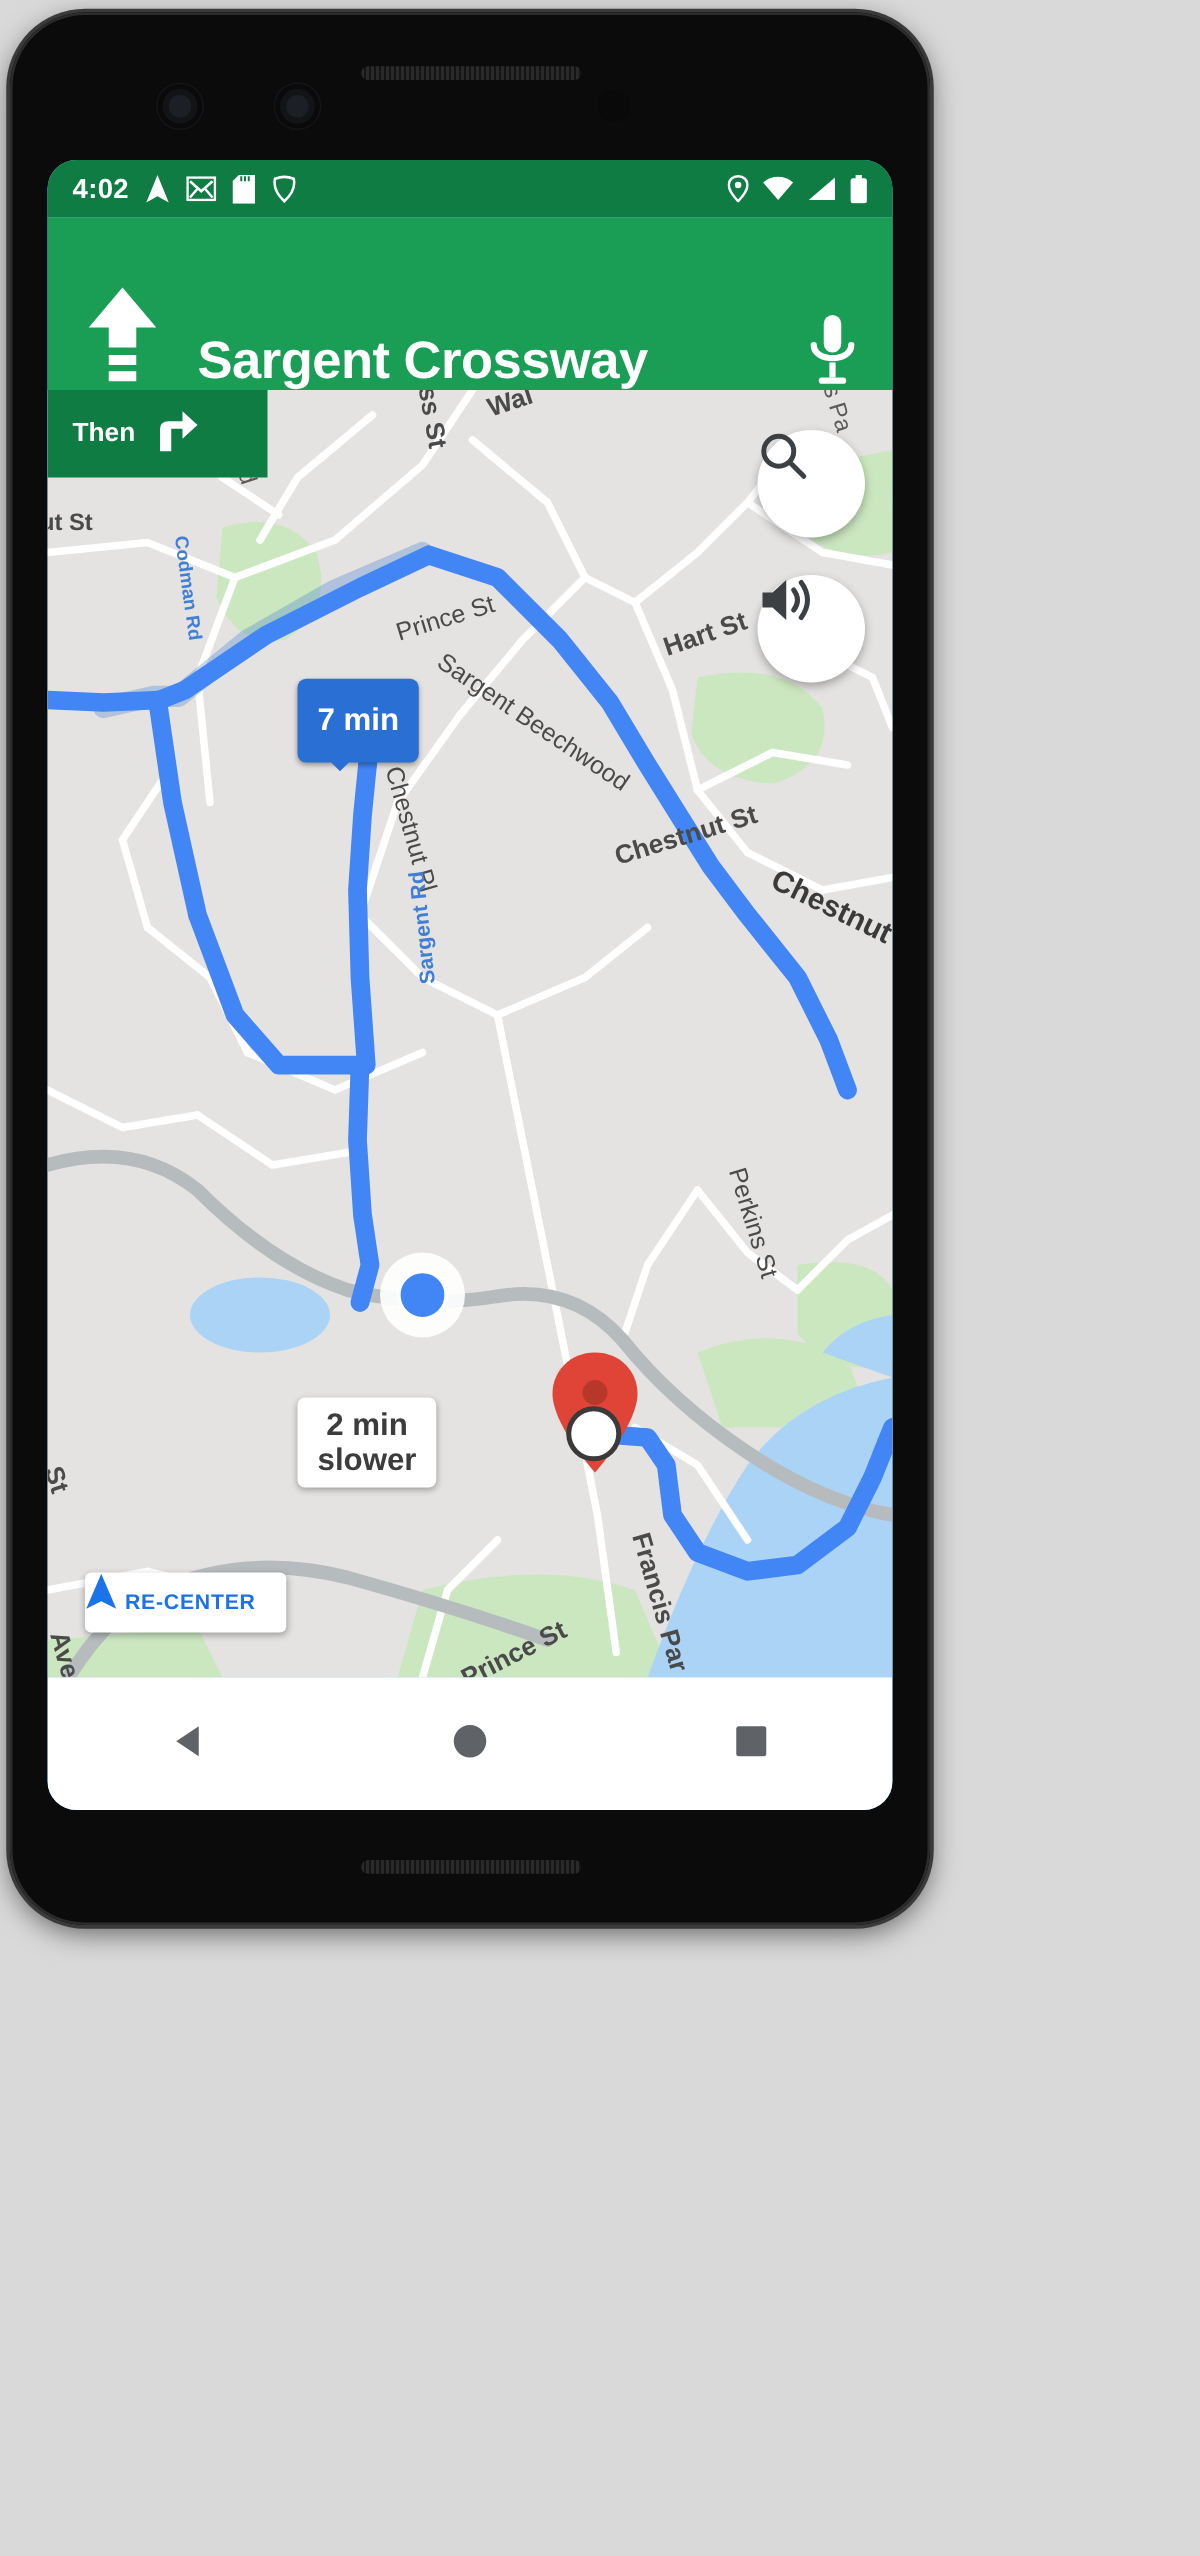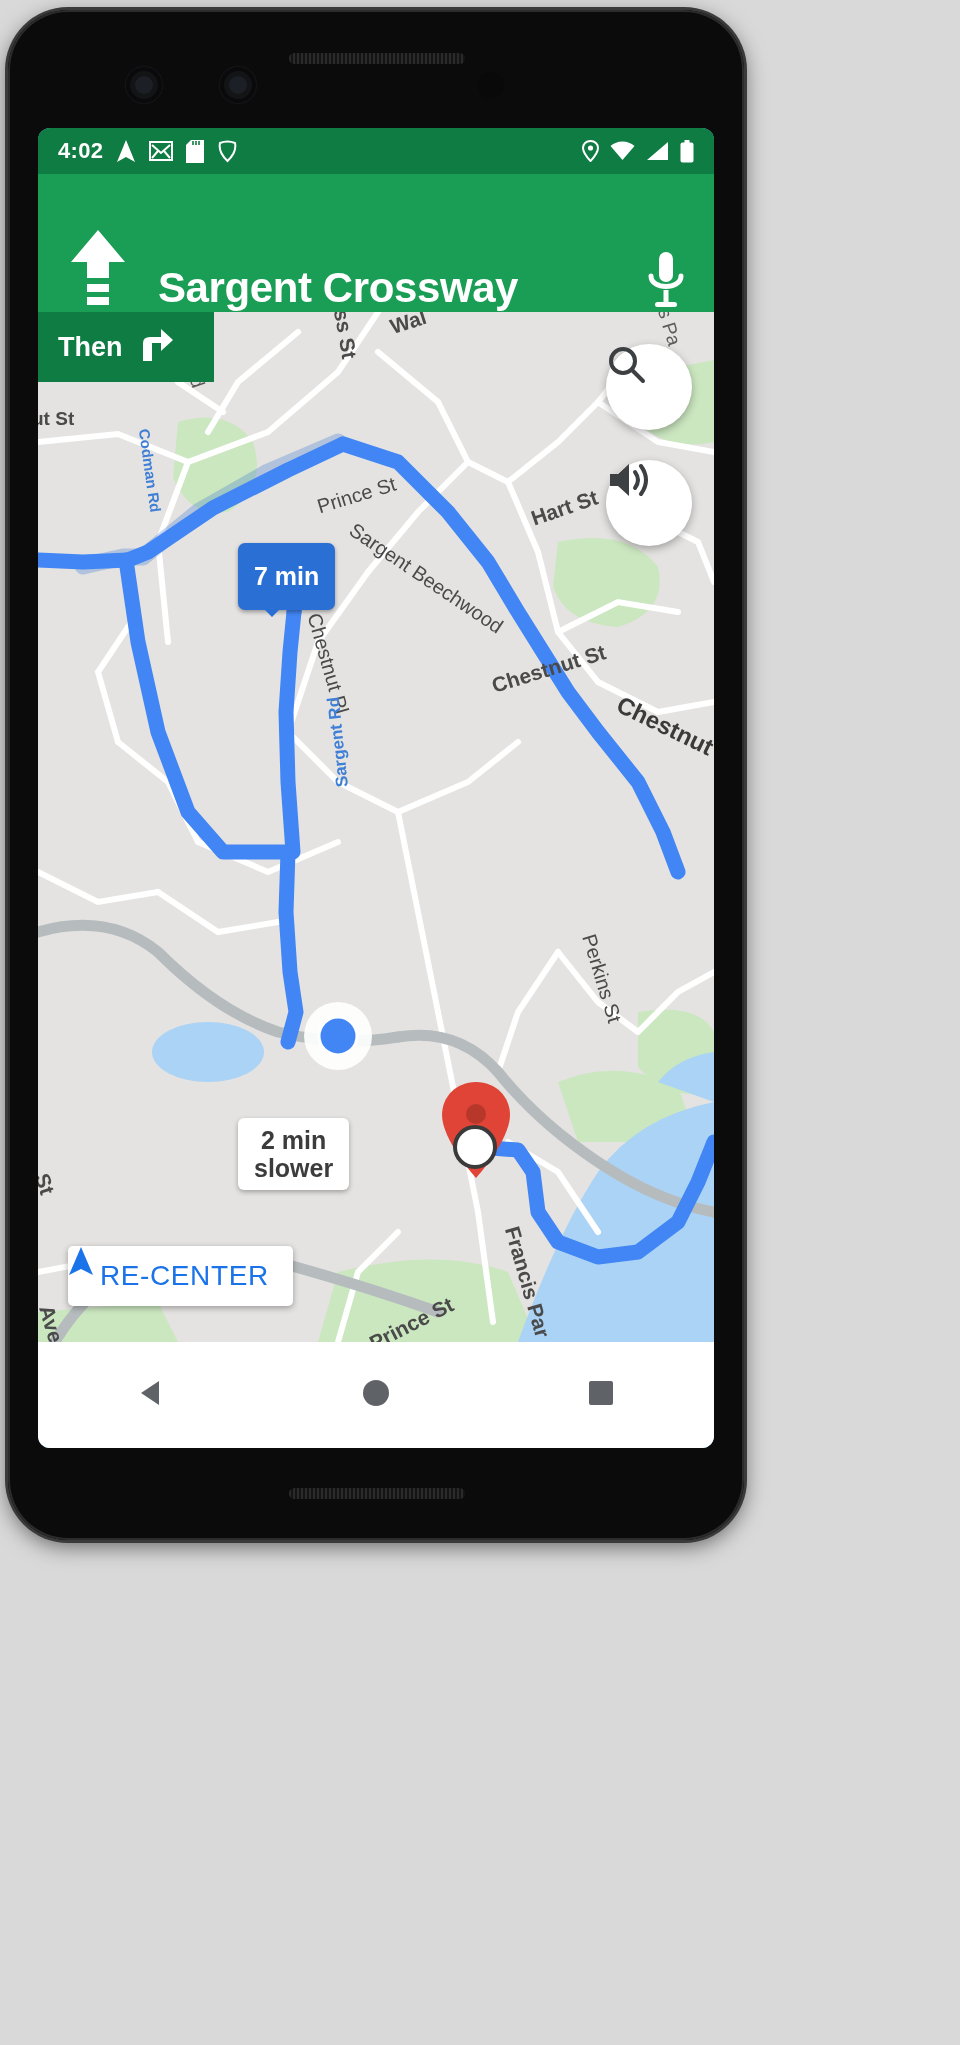--- a/index.html
+++ b/index.html
@@ -30,21 +30,21 @@
   .cam2:after{content:"";position:absolute;left:9px;top:9px;width:18px;height:18px;border-radius:50%;background:#1c2026;}
   .flash{position:absolute;left:470px;top:62px;width:26px;height:26px;border-radius:50%;background:#090909;}
   .grille-top{position:absolute;left:281px;top:43px;width:176px;height:11px;border-radius:6px;
     background:repeating-linear-gradient(90deg,#2a2a2a 0 2px,#141414 2px 4px);}
   .grille-bot{position:absolute;left:281px;top:1478px;width:176px;height:11px;border-radius:6px;
     background:repeating-linear-gradient(90deg,#2a2a2a 0 2px,#141414 2px 4px);}
 
   
   #screen{
     position:absolute;left:30px;top:118px;width:676px;height:1320px;
-    border-radius:12px;overflow:hidden;background:#7dd3fc;
+    border-radius:23px;overflow:hidden;background:#7dd3fc;
   }
 
   
   #statusbar{
     position:absolute;left:0;top:0;width:100%;height:46px;
     background:#0e7c43;color:#fff;
     display:flex;align-items:center;
     font-size:22px;font-weight:bold;
   }
   #statusbar .left{display:flex;align-items:center;gap:13px;padding-left:20px;}
@@ -63,21 +63,21 @@
     white-space:nowrap;
   }
   #navheader .mic{width:96px;display:flex;justify-content:center;align-items:center;}
 
   
   #thenbanner{
     position:absolute;left:0;top:184px;width:176px;height:70px;
     background:#0e7c43;display:flex;align-items:center;gap:12px;
     padding-left:20px;box-sizing:border-box;z-index:6;
   }
-  #thenbanner .then-label{color:#fff;font-size:27px;font-weight:bold;}
+  #thenbanner .then-label{color:#fff;font-size:21px;font-weight:bold;}
 
   
   #map{position:absolute;left:0;top:184px;width:676px;height:1030px;background:#e4e3e1;overflow:hidden;}
   #map svg{position:absolute;left:0;top:0;}
 
   .maplabel{
     position:absolute;font-size:17px;color:#5d5d5d;font-weight:normal;
     white-space:nowrap;pointer-events:none;
   }
   .routelabel{
@@ -116,21 +116,21 @@
   #fab-volume{right:22px;top:148px;}
 
   
   #recenter{
     position:absolute;left:30px;bottom:36px;
     background:#fff;border-radius:5px;
     box-shadow:0 2px 6px rgba(0,0,0,.33);
     display:flex;align-items:center;gap:14px;
     padding:14px 24px 14px 18px;z-index:7;
   }
-  #recenter .rc-label{color:#1a73e8;font-size:28px;font-weight:normal;letter-spacing:.6px;}
+  #recenter .rc-label{color:#1a73e8;font-size:17px;font-weight:bold;letter-spacing:.6px;}
 
   
   #navbar{
     position:absolute;left:0;bottom:0;width:100%;height:106px;background:#fff;
     display:flex;align-items:center;justify-content:space-around;
   }
   .navbtn{display:flex;align-items:center;justify-content:center;width:120px;height:80px;}
 </style>
 </head>
 <body>

